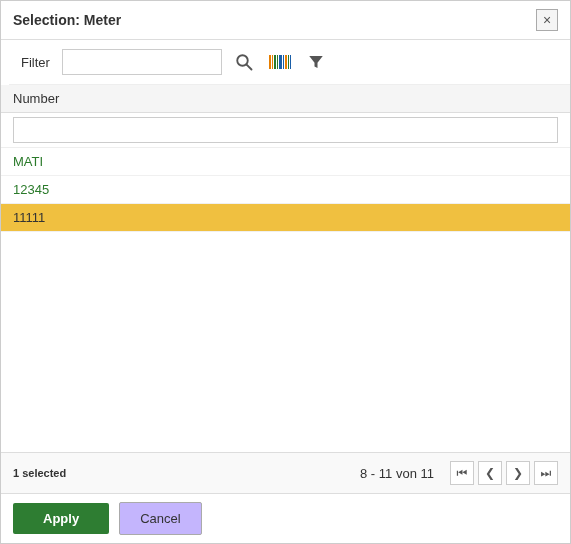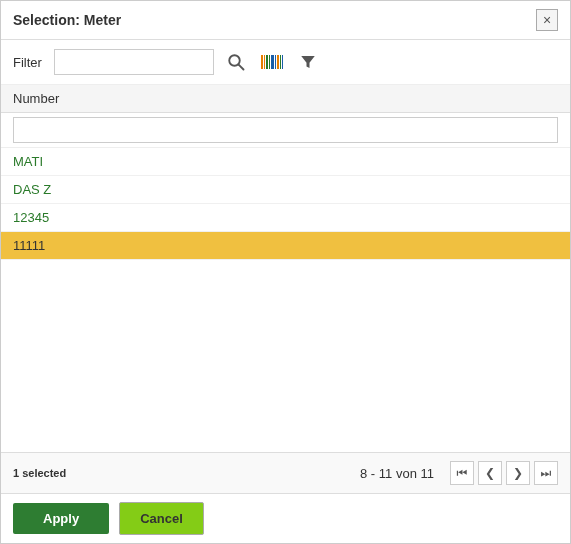--- a/index.html
+++ b/index.html
@@ -45,20 +45,21 @@
       justify-content: center;
       font-size: 14px;
       color: #555;
     }
     .filter-row {
       display: flex;
       align-items: center;
       padding: 8px 12px;
       gap: 8px;
       border-bottom: 1px solid #eee;
+      margin-left: 8px;
     }
     .filter-label {
       font-size: 13px;
       color: #333;
       margin-right: 4px;
     }
     .filter-input {
       width: 160px;
       height: 26px;
       border: 1px solid #ccc;
@@ -161,27 +162,26 @@
       background: #2e7d32;
       color: #fff;
       border: none;
       font-size: 13px;
       cursor: pointer;
       border-radius: 2px;
       font-weight: bold;
     }
     .cancel-btn {
       padding: 8px 20px;
-      background: #84cc16;
+      background: #c4b5fd;
       color: #333;
       border: 1px solid #aaa;
       font-size: 13px;
       cursor: pointer;
       border-radius: 2px;
-      font-weight: bold;
     }
   </style>
 </head>
 <body>
 
 <div class="dialog">
 
   <div class="dialog-header">
     <span class="dialog-title">Selection: Meter</span>
     <button class="close-btn">×</button>
@@ -218,21 +218,20 @@
   </div>
 
   <div class="table-header">Number</div>
 
   <div class="search-row">
     <input type="text" value="" style="">
   </div>
 
   <div class="list-container" id="list-container">
   <div class="list-item">MATI</div>
-      <div class="list-item">DAS Z</div>
       <div class="list-item">12345</div>
       <div class="list-item selected">11111</div>
     </div>
 
   <div class="footer-bar">
     <span class="selected-count">1 selected</span>
     <div class="pagination">
       <span class="page-info">8 - 11 von 11</span>
       <button class="page-btn">⏮</button>
       <button class="page-btn">❮</button>

